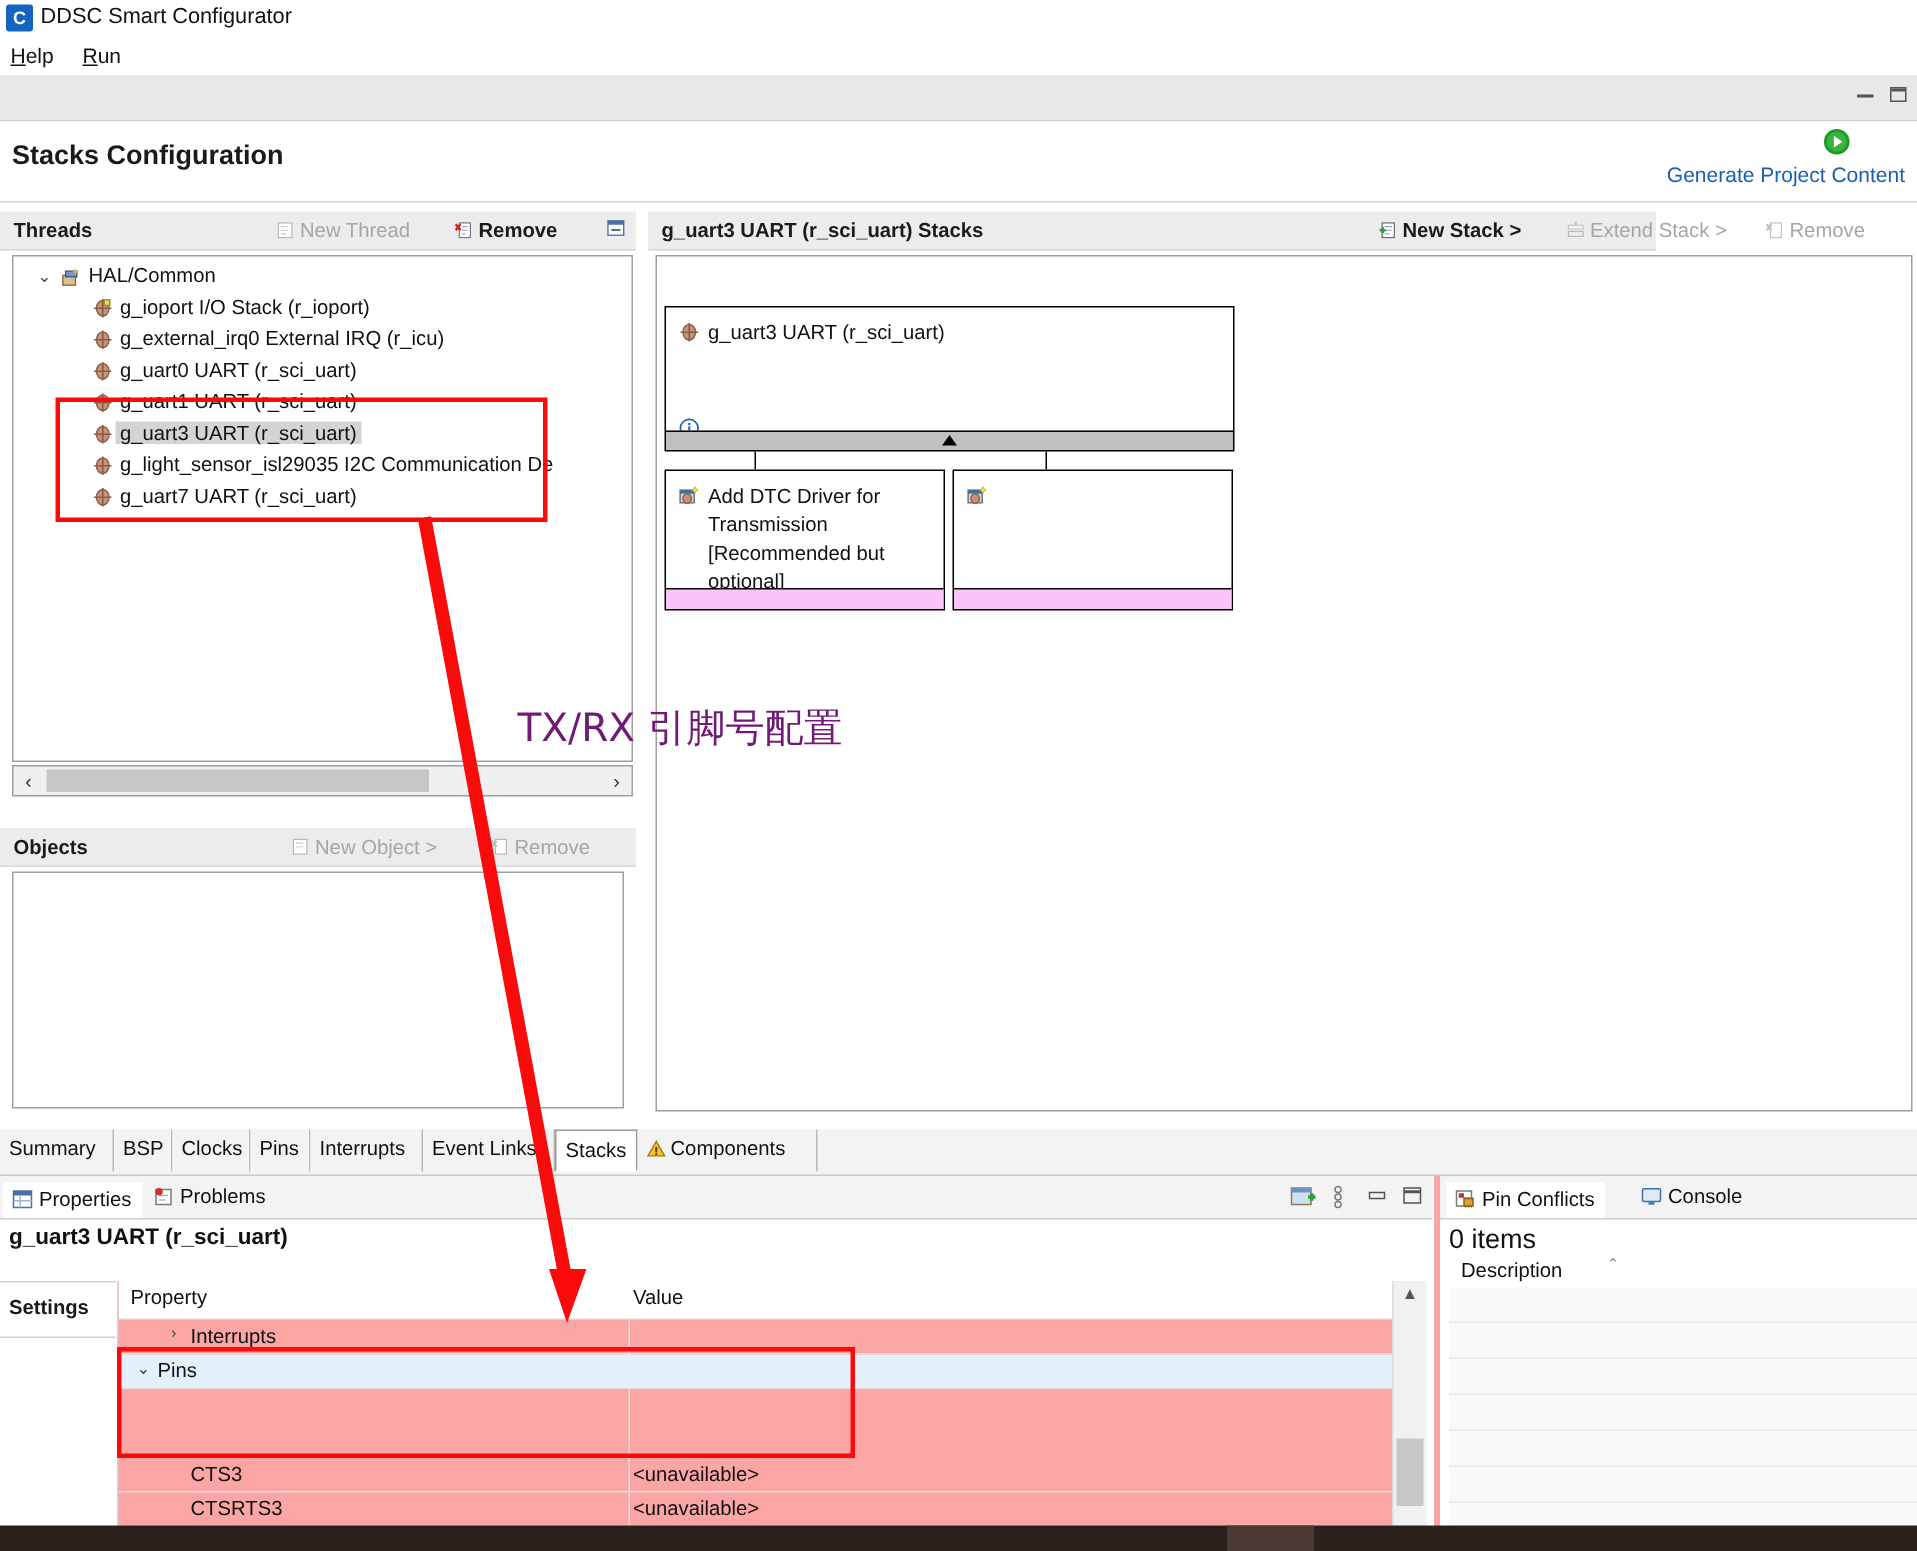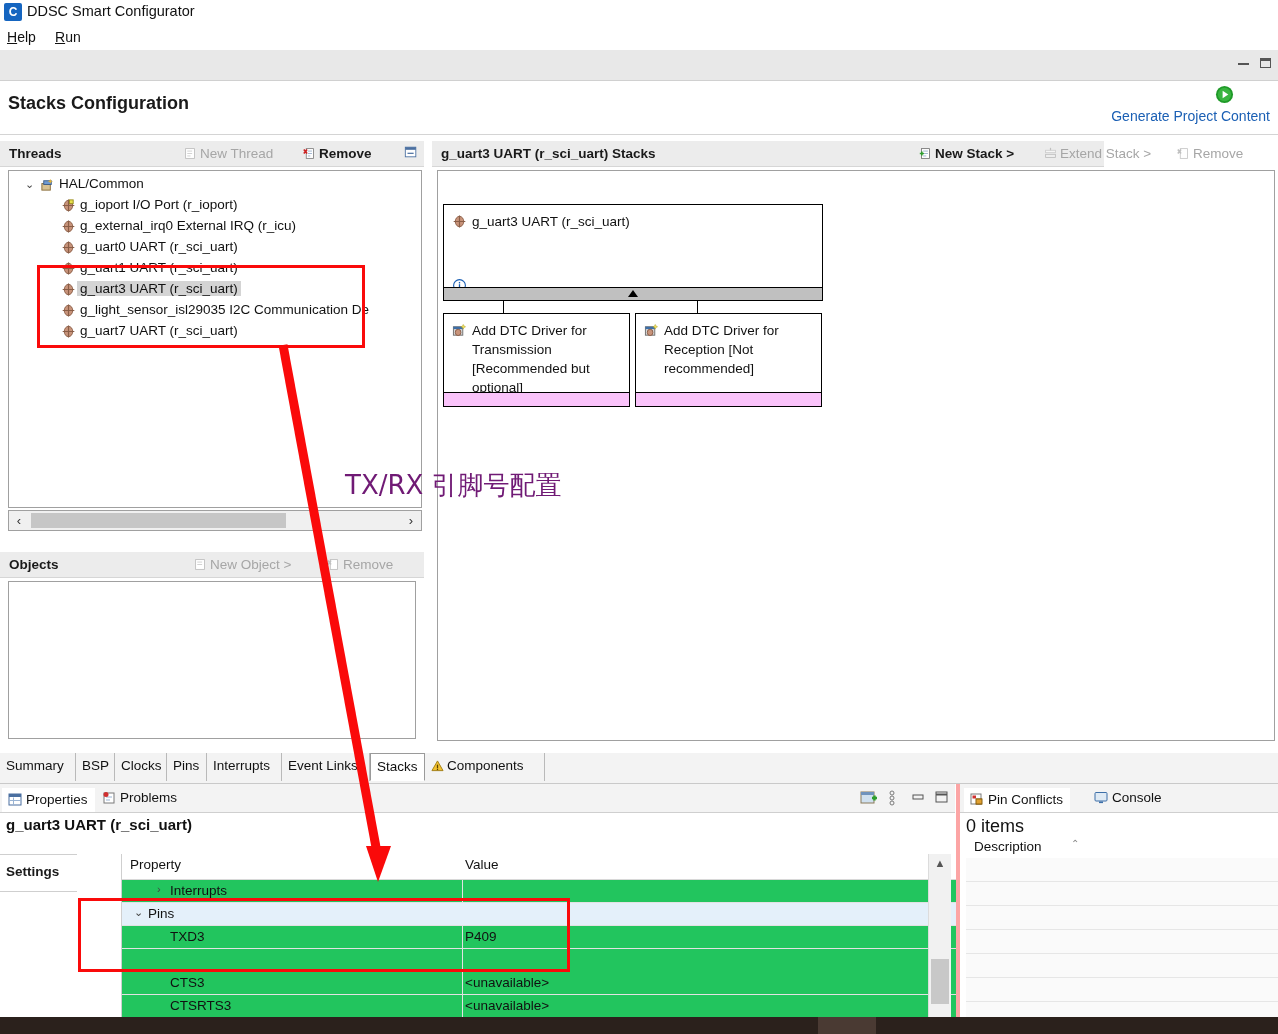--- a/index.html
+++ b/index.html
@@ -115,22 +115,22 @@
   #props-view{left:0;top:784px;width:955px;height:250px;background:#fff;}
   #props-tabs{position:absolute;left:0;top:0;width:955px;height:28px;background:#f3f3f3;border-bottom:1px solid #cfcfcf;}
   .ptab{position:absolute;top:2px;height:26px;font-size:13.5px;color:#111;padding:4px 7px 0 6px;box-sizing:border-box;white-space:nowrap;}
   .ptab.active{background:#ffffff;border-top:2px solid #f3f3f3;}
   .ptab .pic{display:inline-block;width:14px;height:13px;vertical-align:-2px;margin-right:4px;}
   .ptool{position:absolute;top:6px;}
   #props-title{position:absolute;left:6px;top:32px;font-size:15px;font-weight:bold;color:#111;}
   #settings-tab{position:absolute;left:0;top:854px;width:77px;height:36px;background:#fff;
       border-top:1px solid #cfcfcf;border-bottom:1px solid #cfcfcf;}
   #settings-tab span{position:absolute;left:6px;top:9px;font-size:13.5px;font-weight:bold;color:#1a1a1a;}
-  #ptable{position:absolute;left:78px;top:854px;width:850px;height:180px;background:#22c55e;
-      border-left:1px solid #cfcfcf;overflow:hidden;margin-left:43px;}
+  #ptable{position:absolute;left:78px;top:854px;width:850px;height:180px;background:#fca5a5;
+      border-left:1px solid #cfcfcf;overflow:hidden;}
   .prow{position:absolute;left:0;width:850px;height:23px;border-bottom:1px solid #e2e2e2;box-sizing:border-box;}
   .prow.header{background:#ffffff;border-bottom:1px solid #d8d8d8;height:26px;}
   .prow.sel{background:#e4f0fa;}
   .pcell-name{position:absolute;top:3px;font-size:13.5px;color:#111;white-space:nowrap;}
   .pcell-val{position:absolute;left:343px;top:3px;font-size:13.5px;color:#111;white-space:nowrap;}
   .pcol-div{position:absolute;left:340px;top:0;bottom:0;width:1px;background:#e2e2e2;}
   .ptwisty{position:absolute;top:3px;font-size:11px;color:#444;}
   #pvscroll{position:absolute;left:928px;top:854px;width:22px;height:180px;background:#f1f1f1;border-left:1px solid #dcdcdc;}
   #pvscroll .sarrow{position:absolute;left:0;width:22px;height:18px;text-align:center;line-height:18px;font-size:11px;color:#555;}
   #pvscroll .sthumb{position:absolute;left:2px;top:105px;width:18px;height:45px;background:#c8c8c8;}
@@ -226,21 +226,21 @@
     </div>
 
     <div class="tree-row" style="top:24px;">
       <span class="ticon" style="left:52px;">
         <svg width="15" height="15" viewBox="0 0 16 16">
             <ellipse cx="8" cy="8" rx="4.5" ry="5.5" fill="#c8937a" stroke="#8a5e47"></ellipse>
             <path d="M8 1.5v13M1.8 8h12.4" stroke="#8a5e47" stroke-width="1.2"></path>
             <rect x="9" y="2" width="4" height="4" fill="#e8e04a" stroke="#9a8f20"></rect>
           </svg>
       </span>
-      <span class="tlabel" style="left:71px;">g_ioport I/O Port (r_ioport)</span>
+      <span class="tlabel" style="left:71px;">g_ioport I/O Stack (r_ioport)</span>
     </div>
 
     <div class="tree-row" style="top:45px;">
       <span class="ticon" style="left:52px;">
         <svg width="15" height="15" viewBox="0 0 16 16">
             <ellipse cx="8" cy="8" rx="4.5" ry="5.5" fill="#c8937a" stroke="#8a5e47"></ellipse>
             <path d="M8 1.5v13M1.8 8h12.4" stroke="#8a5e47" stroke-width="1.2"></path>
           </svg>
       </span>
       <span class="tlabel" style="left:71px;">g_external_irq0 External IRQ (r_icu)</span>
@@ -391,21 +391,20 @@
 
     <div class="stack-box" style="left:197px;top:142px;width:187px;height:94px;">
       <span class="sb-icon">
         <svg width="15" height="15" viewBox="0 0 16 16">
             <rect x="1.5" y="4" width="10" height="9" fill="#d7d7d7" stroke="#6e6e6e"></rect>
             <rect x="1.5" y="4" width="10" height="2.5" fill="#3d6fa8"></rect>
             <ellipse cx="6.5" cy="10" rx="3" ry="3.4" fill="#c8937a" stroke="#8a5e47"></ellipse>
             <path d="M12 1.5l.8 1.7 1.7.8-1.7.8-.8 1.7-.8-1.7-1.7-.8 1.7-.8z" fill="#f0e060" stroke="#b0a020" stroke-width=".5"></path>
           </svg>
       </span>
-      <span class="sb-text">Add DTC Driver for Reception [Not recommended]</span>
       <div class="sb-pinkfoot"></div>
     </div>
   </div>
 </div>
 
 <div id="cn-annot">TX/RX 引脚号配置</div>
 
 <div class="abs" id="viewtabs">
   <div class="vtab" style="left:0px;width:76px;">Summary</div>
   <div class="vtab" style="left:76px;width:39px;">BSP</div>
@@ -493,24 +492,20 @@
     <span class="pcell-name" style="left:48px;">Interrupts</span>
     <span class="pcell-val"></span>
   </div>
 
   <div class="prow sel" style="top:49px;">
     <span class="ptwisty" style="left:12px;">⌄</span>
     <span class="pcell-name" style="left:26px;">Pins</span>
     <span class="pcell-val"></span>
   </div>
 
-  <div class="prow" style="top:72px;">
-    <span class="pcell-name" style="left:48px;">TXD3</span>
-    <span class="pcell-val">P409</span>
-  </div>
 
 
   <div class="prow" style="top:118px;">
     <span class="pcell-name" style="left:48px;">CTS3</span>
     <span class="pcell-val">&lt;unavailable&gt;</span>
   </div>
 
   <div class="prow" style="top:141px;">
     <span class="pcell-name" style="left:48px;">CTSRTS3</span>
     <span class="pcell-val">&lt;unavailable&gt;</span>

